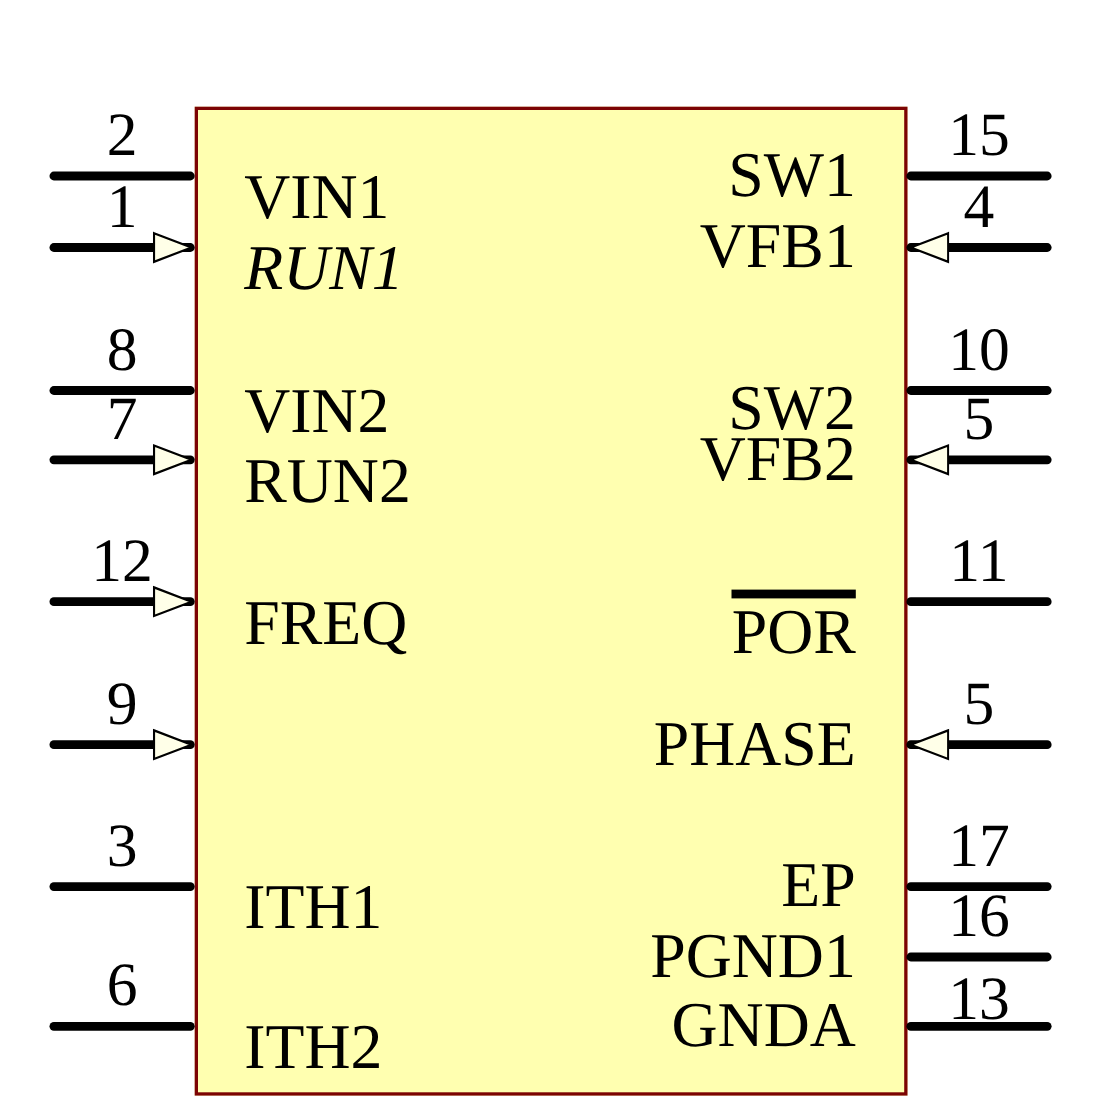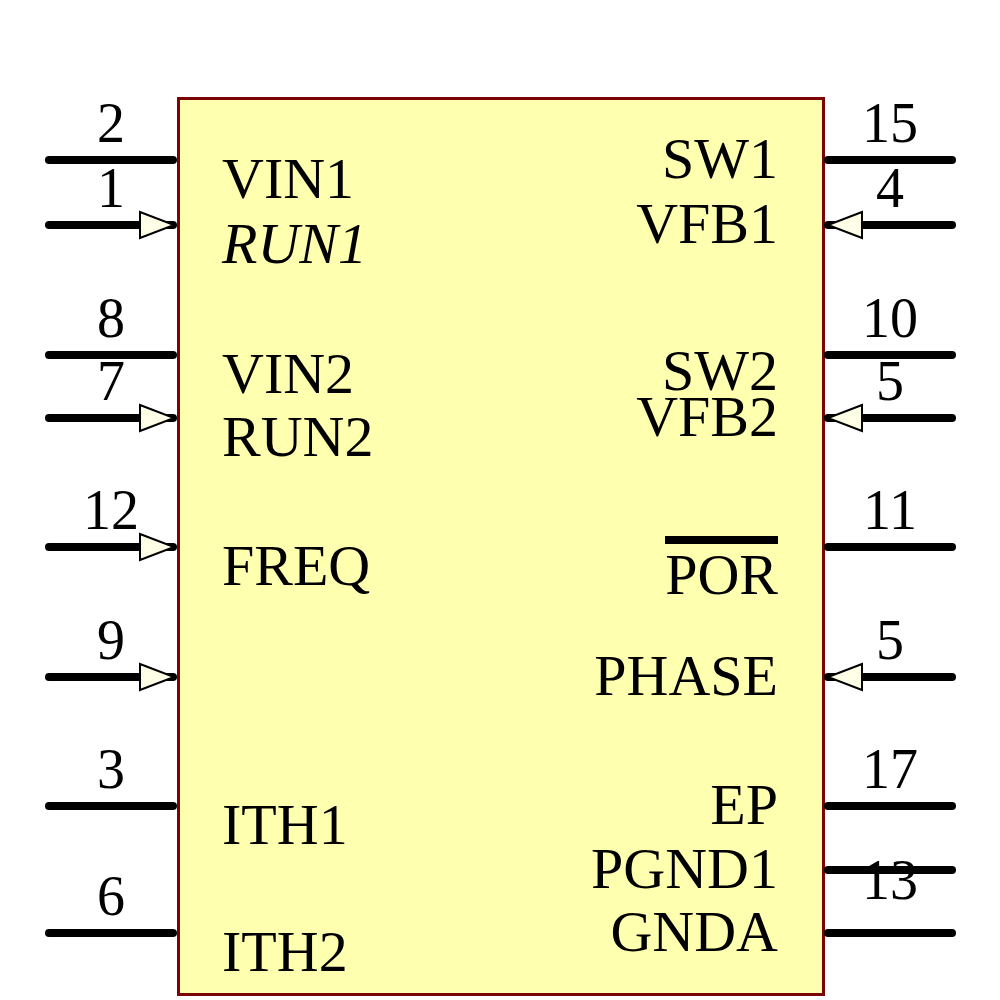--- a/index.html
+++ b/index.html
@@ -116,19 +116,20 @@
     <polygon points="37,3 3,16 37,29" fill="#ffffe8" stroke="#000" stroke-width="2"></polygon>
   </svg>
   <div class="pin-num right" style="top:612px;">5</div>
   <div class="pin-label right" style="top:647px;text-align:right;">PHASE</div>
 
   <div class="wire right" style="top:802px;"></div>
   <div class="pin-num right" style="top:741px;">17</div>
   <div class="pin-label right" style="top:776px;">EP</div>
 
   <div class="wire right" style="top:866px;"></div>
+  <div class="pin-num right" style="top:805px;">16</div>
   <div class="pin-label right" style="top:840px;">PGND1</div>
 
   <div class="wire right" style="top:929px;"></div>
-  <div class="pin-num right" style="top:852px;">13</div>
+  <div class="pin-num right" style="top:880px;">13</div>
   <div class="pin-label right" style="top:903px;">GNDA</div>
 
 </div>
 
 </body></html>

